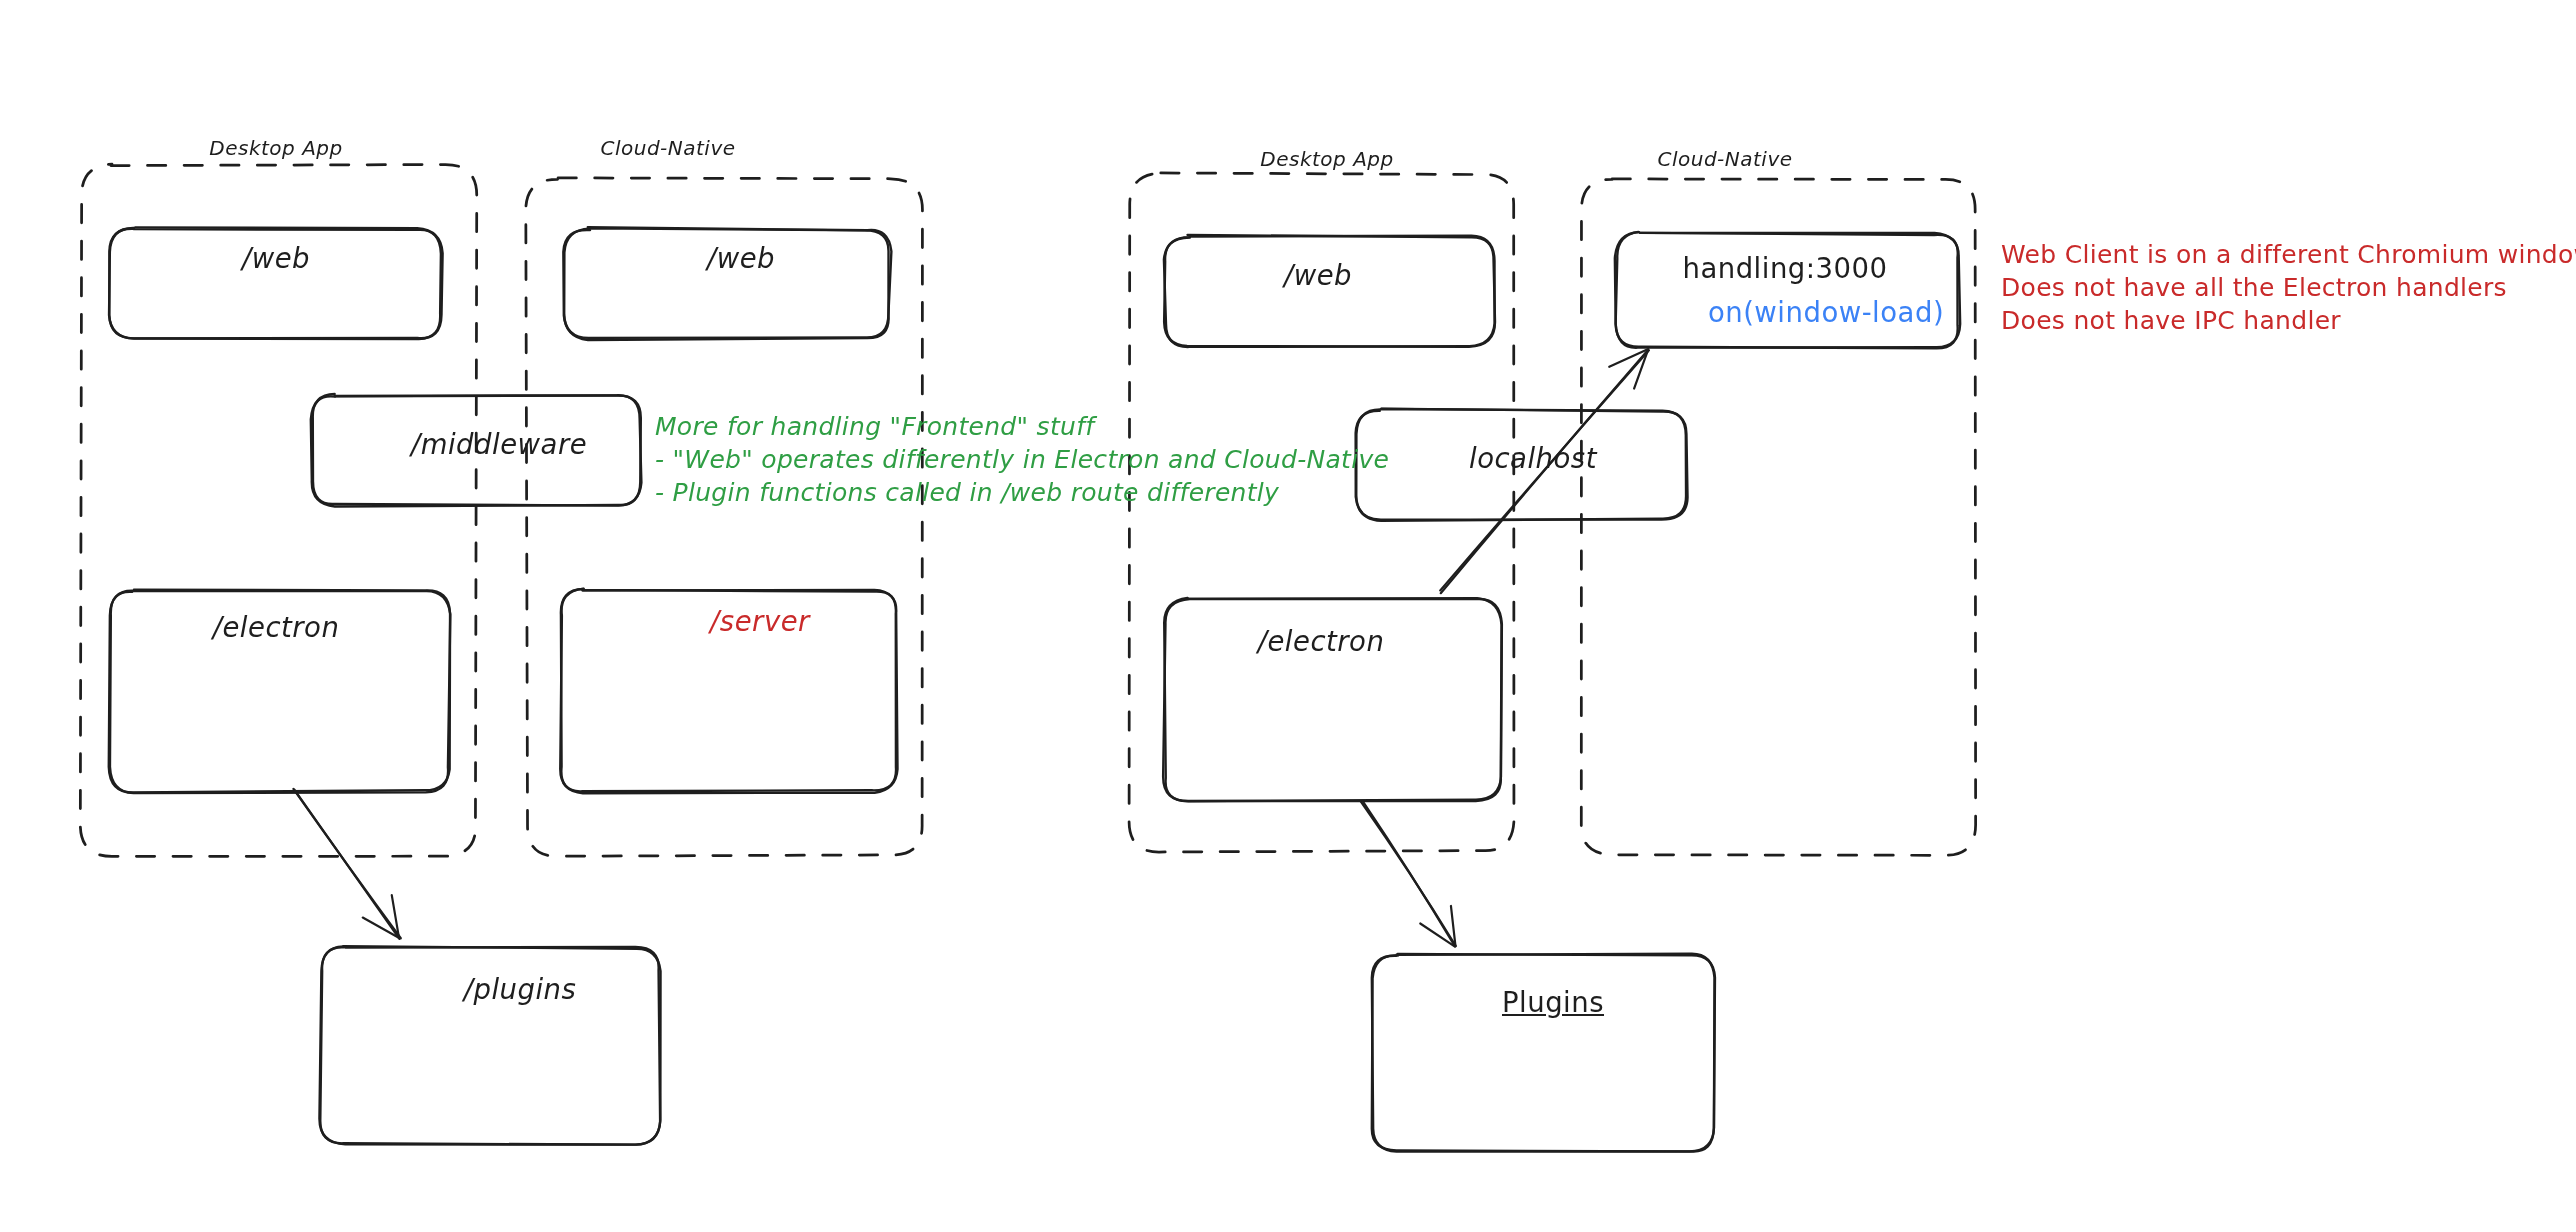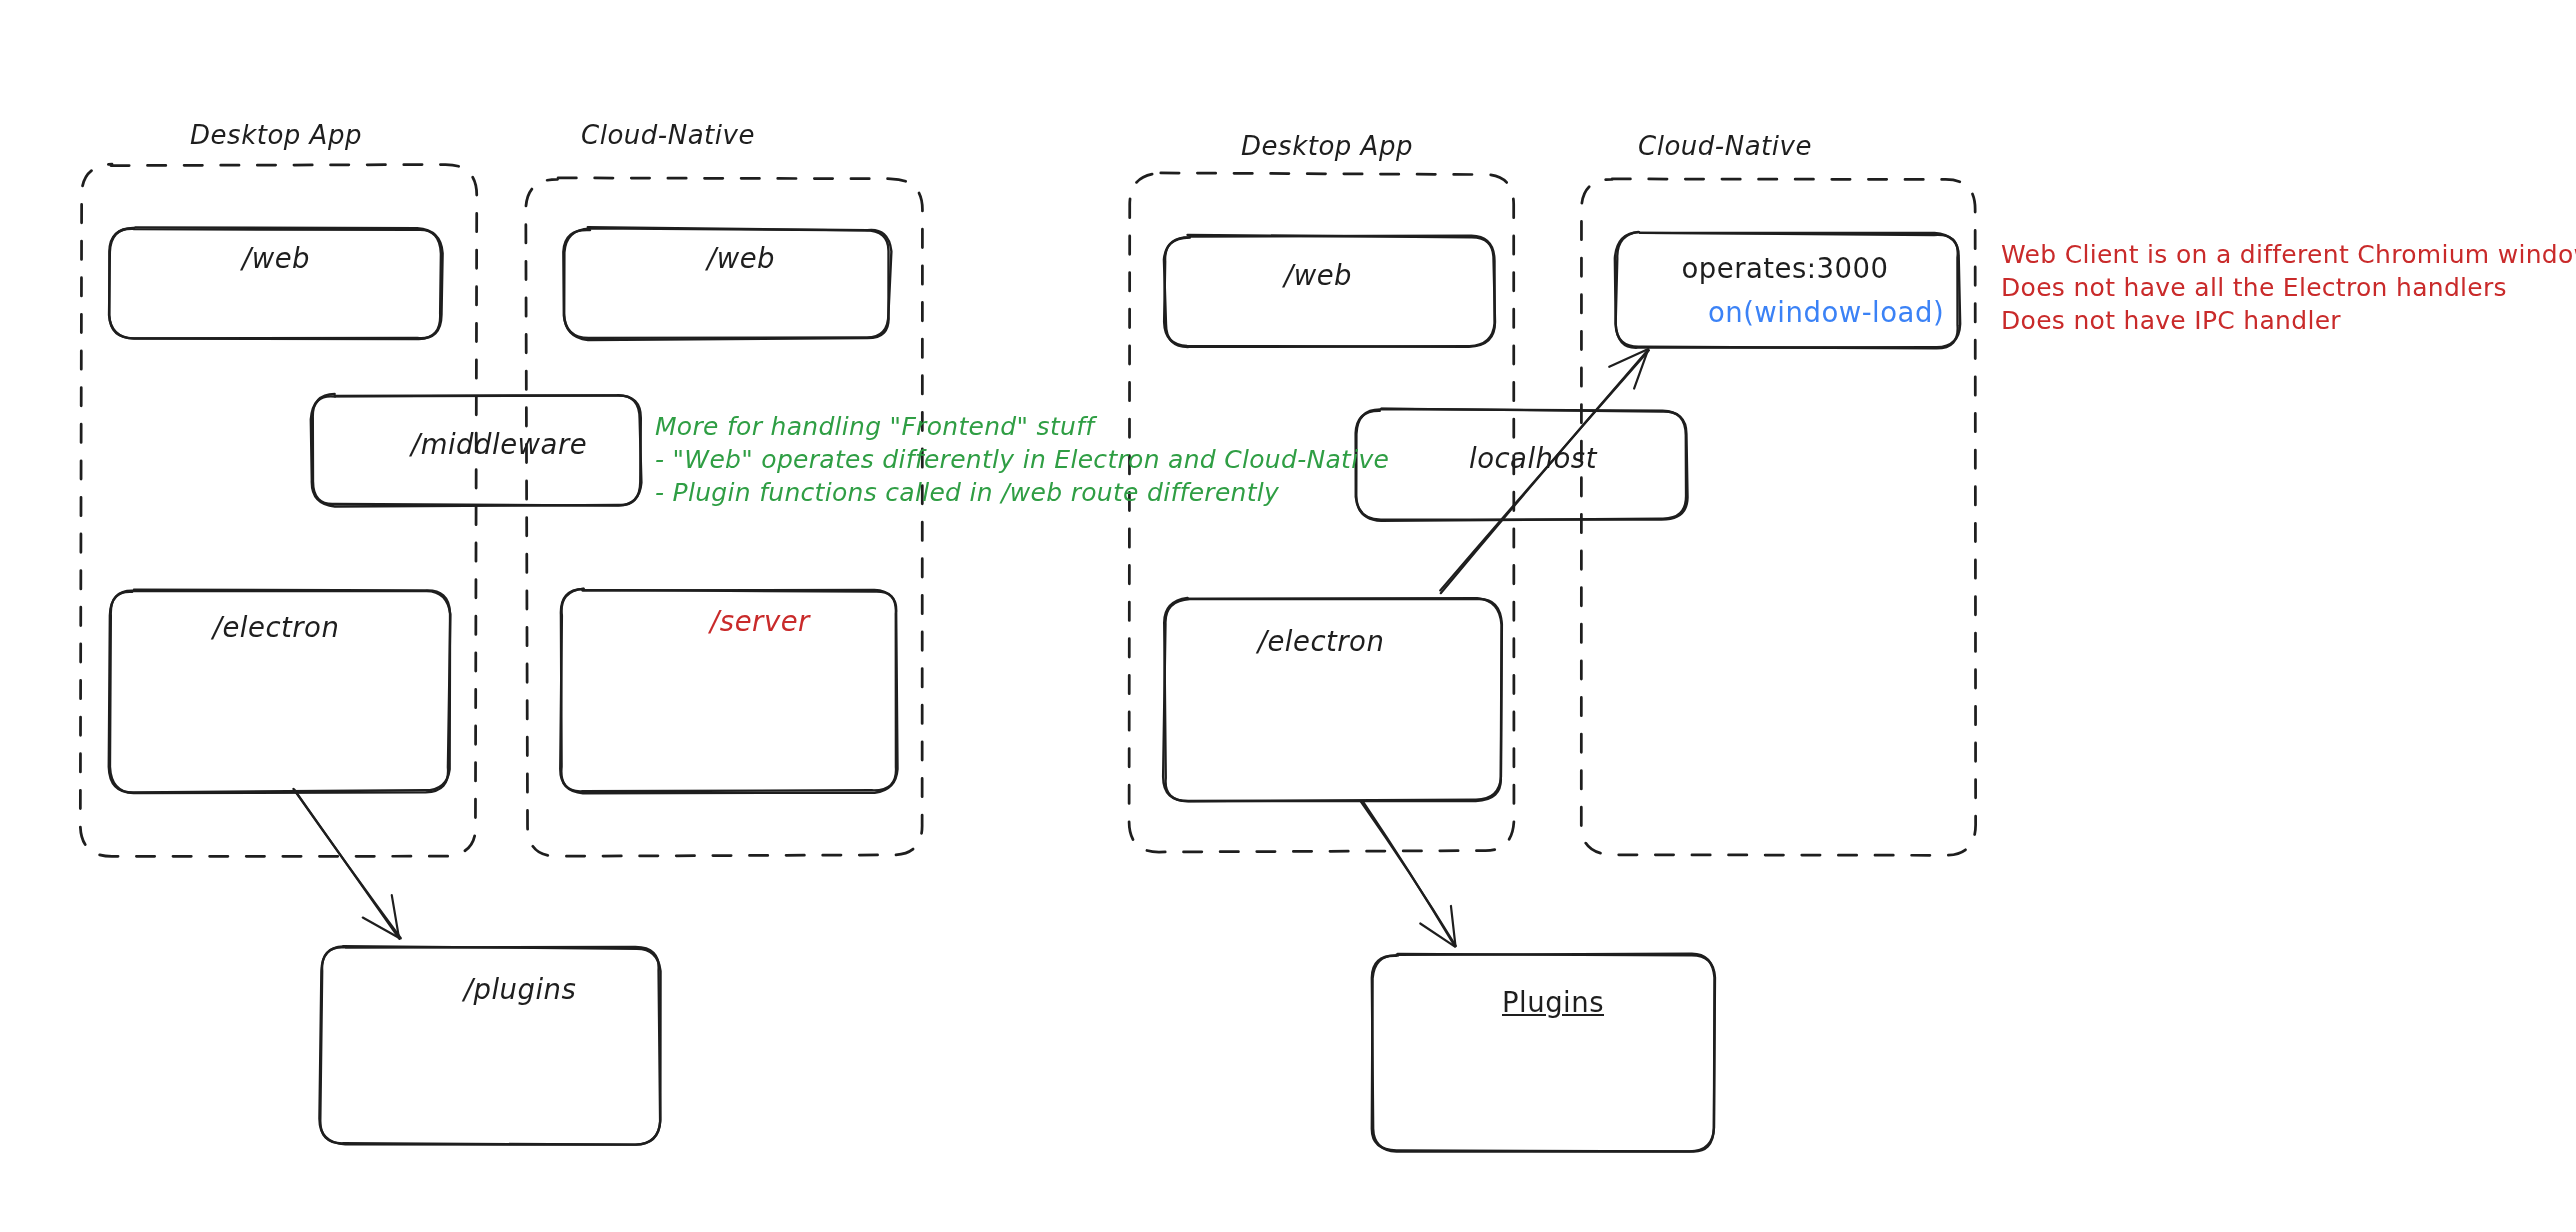--- a/index.html
+++ b/index.html
@@ -19,22 +19,23 @@
   .sketch-label {
     position: absolute;
     font-family: "DejaVu Sans", sans-serif;
     white-space: pre;
     letter-spacing: 0.5px;
     color: #1e1e1e;
     transform: translate(-50%, -50%);
     text-align: center;
   }
   .group-title {
-    font-size: 26px;
+    font-size: 20px;
     font-style: italic;
+    margin-top: 13px;
   }
   .box-label {
     font-size: 27.5px;
     font-style: italic;
   }
   .box-label-upright {
     font-size: 27.5px;
   }
   .note {
     position: absolute;
@@ -136,20 +137,20 @@
     <div class="sketch-label box-label" style="left: 276px; top: 258px; color: rgb(30, 30, 30);">/web</div>
     <div class="sketch-label box-label" style="left: 741px; top: 258px; color: rgb(30, 30, 30);">/web</div>
     <div class="sketch-label box-label" style="left: 499px; top: 444px; color: rgb(30, 30, 30);">/middleware</div>
     <div class="sketch-label box-label" style="left: 276px; top: 627px; color: rgb(30, 30, 30);">/electron</div>
     <div class="sketch-label box-label" style="left: 760px; top: 621px; color: rgb(201, 42, 42);">/server</div>
     <div class="sketch-label box-label" style="left: 520px; top: 989px; color: rgb(30, 30, 30);">/plugins</div>
     <div class="note green-note" style="left: 655px; top: 410px; color: rgb(47, 158, 68);"><span>More for handling "Frontend" stuff</span><span>- "Web" operates differently in Electron and Cloud-Native</span><span>- Plugin functions called in /web route differently</span></div>
     <div class="sketch-label group-title" style="left: 1327px; top: 146px;">Desktop App</div>
     <div class="sketch-label group-title" style="left: 1725px; top: 146px;">Cloud-Native</div>
     <div class="sketch-label box-label" style="left: 1318px; top: 275px; color: rgb(30, 30, 30);">/web</div>
-    <div class="sketch-label box-label-upright" style="left: 1785px; top: 268px; color: rgb(30, 30, 30);">operates:3000</div>
+    <div class="sketch-label box-label-upright" style="left: 1785px; top: 268px; color: rgb(30, 30, 30);">handling:3000</div>
     <div class="sketch-label box-label-upright" style="left: 1826px; top: 312px; color: #3b82f6;">on(window-load)</div>
     <div class="sketch-label box-label" style="left: 1533px; top: 458px; color: rgb(30, 30, 30);">localhost</div>
     <div class="sketch-label box-label" style="left: 1321px; top: 641px; color: rgb(30, 30, 30);">/electron</div>
     <div class="sketch-label box-label-upright" style="left: 1553px; top: 1002px; color: rgb(30, 30, 30); text-decoration: underline;">Plugins</div>
     <div class="note red-note" style="left: 2001px; top: 238px; color: rgb(201, 42, 42);"><span>Web Client is on a different Chromium window</span><span>Does not have all the Electron handlers</span><span>Does not have IPC handler</span></div>
   </div>
 
 
 </body></html>

